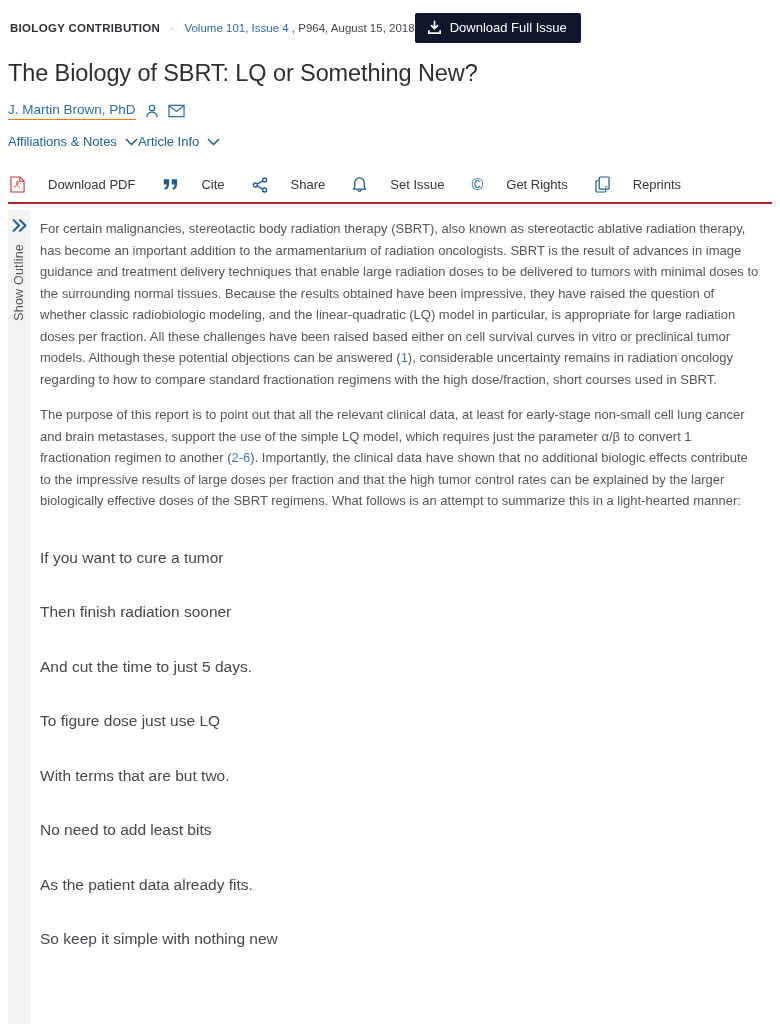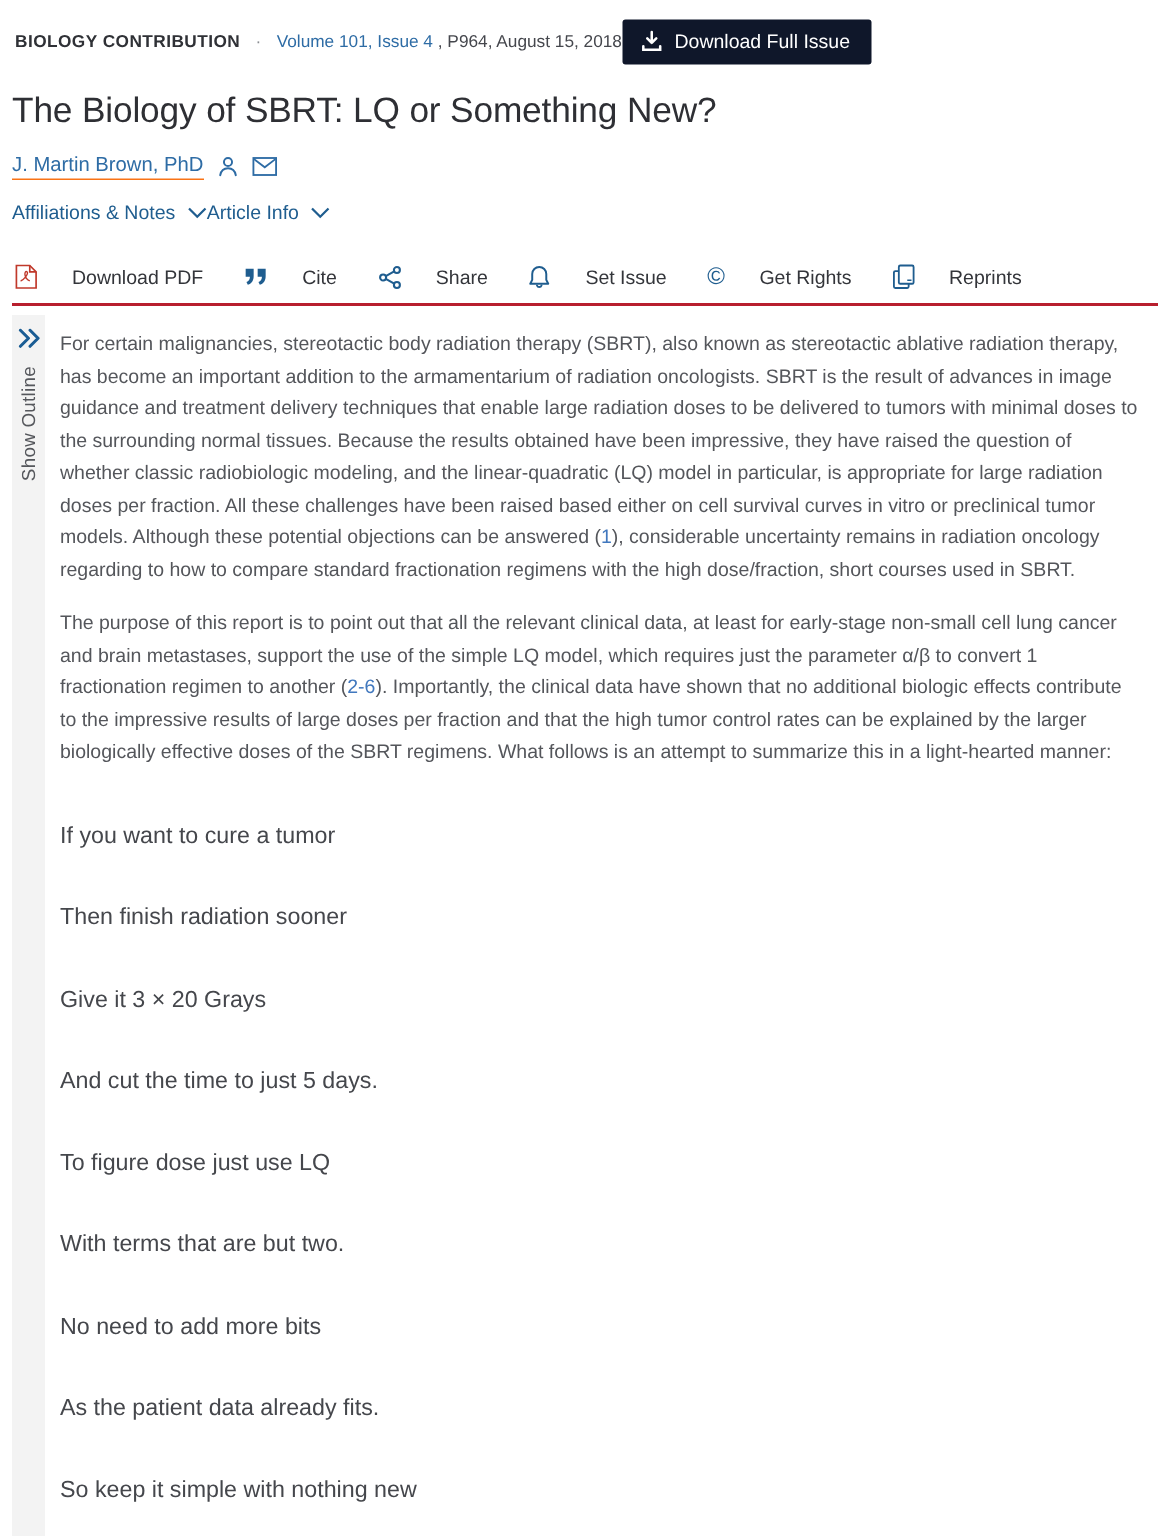--- a/index.html
+++ b/index.html
@@ -196,25 +196,24 @@
     </div>
 
     <div class="main">
       <p class="para"><span>For certain malignancies, stereotactic body radiation therapy (SBRT), also known as stereotactic ablative radiation therapy, has become an important addition to the armamentarium of radiation oncologists. SBRT is the result of advances in image guidance and treatment delivery techniques that enable large radiation doses to be delivered to tumors with minimal doses to the surrounding normal tissues. Because the results obtained have been impressive, they have raised the question of whether classic radiobiologic modeling, and the linear-quadratic (LQ) model in particular, is appropriate for large radiation doses per fraction. All these challenges have been raised based either on cell survival curves in vitro or preclinical tumor models. Although these potential objections can be answered (</span><a class="ref-link">1</a><span>), considerable uncertainty remains in radiation oncology regarding to how to compare standard fractionation regimens with the high dose/fraction, short courses used in SBRT.</span></p>
 
       <p class="para"><span>The purpose of this report is to point out that all the relevant clinical data, at least for early-stage non-small cell lung cancer and brain metastases, support the use of the simple LQ model, which requires just the parameter α/β to convert 1 fractionation regimen to another (</span><a class="ref-link">2-6</a><span>). Importantly, the clinical data have shown that no additional biologic effects contribute to the impressive results of large doses per fraction and that the high tumor control rates can be explained by the larger biologically effective doses of the SBRT regimens. What follows is an attempt to summarize this in a light-hearted manner:</span></p>
 
       <div class="poem">
         <p class="poem-line">If you want to cure a tumor</p>
         <p class="poem-line">Then finish radiation sooner</p>
-        <p class="poem-line">Give it 3 × 20 Grays</p>
         <p class="poem-line">And cut the time to just 5 days.</p>
         <p class="poem-line">To figure dose just use LQ</p>
         <p class="poem-line">With terms that are but two.</p>
-        <p class="poem-line">No need to add more bits</p>
+        <p class="poem-line">No need to add least bits</p>
         <p class="poem-line">As the patient data already fits.</p>
         <p class="poem-line">So keep it simple with nothing new</p>
 
       </div>
     </div>
   </div>
 
 </div>
 
 </body></html>

